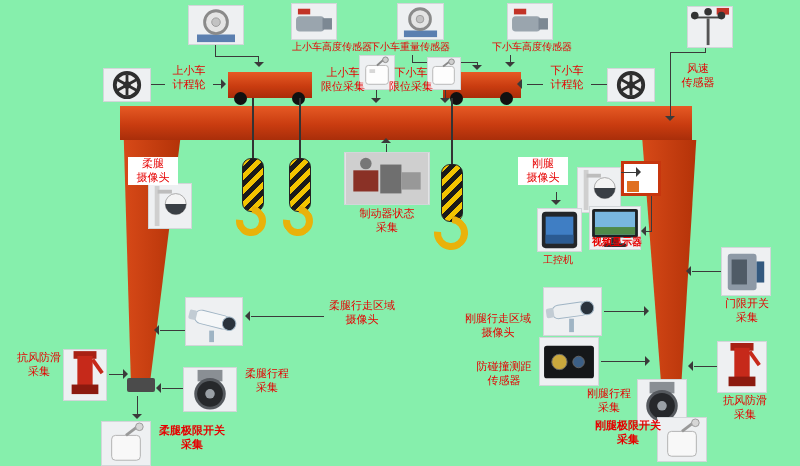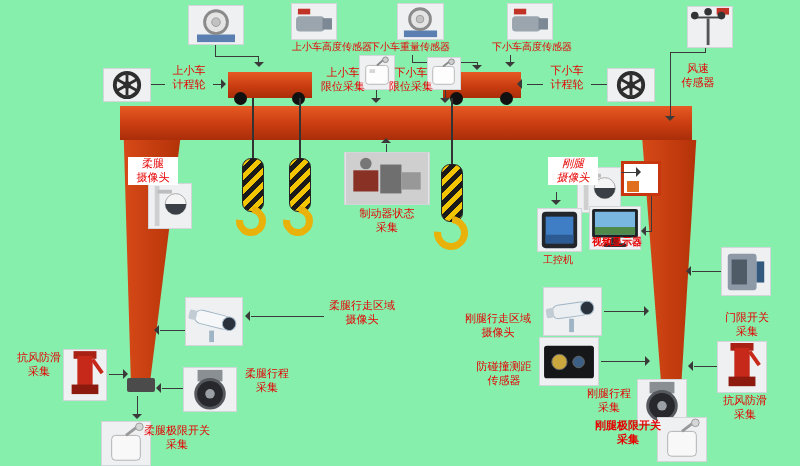--- a/index.html
+++ b/index.html
@@ -333,40 +333,40 @@
   <div class="lbl" style="left:164px;top:64px;width:50px;">上小车
 计程轮</div>
   <div class="lbl" style="left:316px;top:66px;width:54px;">上小车
 限位采集</div>
   <div class="lbl" style="left:384px;top:66px;width:54px;">下小车
 限位采集</div>
   <div class="lbl" style="left:542px;top:64px;width:50px;">下小车
 计程轮</div>
   <div class="lbl bgw" style="left:128px;top:157px;width:50px;text-align:center;">柔腿
 摄像头</div>
-  <div class="lbl bgw" style="left:548px;top:157px;width:50px;font-style:italic;">刚腿
+  <div class="lbl bgw" style="left:518px;top:157px;width:50px;">刚腿
 摄像头</div>
   <div class="lbl" style="left:346px;top:207px;width:82px;">制动器状态
 采集</div>
   <div class="lbl nw" style="left:543px;top:254px;">工控机</div>
   <div class="lbl nw" style="left:592px;top:236px;font-weight:bold;">视频显示器</div>
-  <div class="lbl" style="left:720px;top:311px;width:54px;text-align:center;">门限开关
+  <div class="lbl" style="left:720px;top:297px;width:54px;text-align:center;">门限开关
 采集</div>
   <div class="lbl" style="left:324px;top:299px;width:76px;">柔腿行走区域
 摄像头</div>
   <div class="lbl" style="left:460px;top:292px;width:76px;margin-top:20px;">刚腿行走区域
 摄像头</div>
   <div class="lbl" style="left:12px;top:351px;width:54px;">抗风防滑
 采集</div>
   <div class="lbl" style="left:238px;top:367px;width:58px;">柔腿行程
 采集</div>
   <div class="lbl" style="left:470px;top:360px;width:68px;">防碰撞测距
 传感器</div>
   <div class="lbl" style="left:580px;top:387px;width:58px;">刚腿行程
 采集</div>
   <div class="lbl" style="left:718px;top:394px;width:54px;">抗风防滑
 采集</div>
-  <div class="lbl" style="left:137px;top:424px;width:80px;">柔腿极限开关
+  <div class="lbl" style="left:152px;top:424px;width:80px;font-weight:bold;">柔腿极限开关
 采集</div>
   <div class="lbl" style="left:588px;top:419px;width:80px;font-weight:bold;">刚腿极限开关
 采集</div>
 
 </div>
 
 </body></html>

